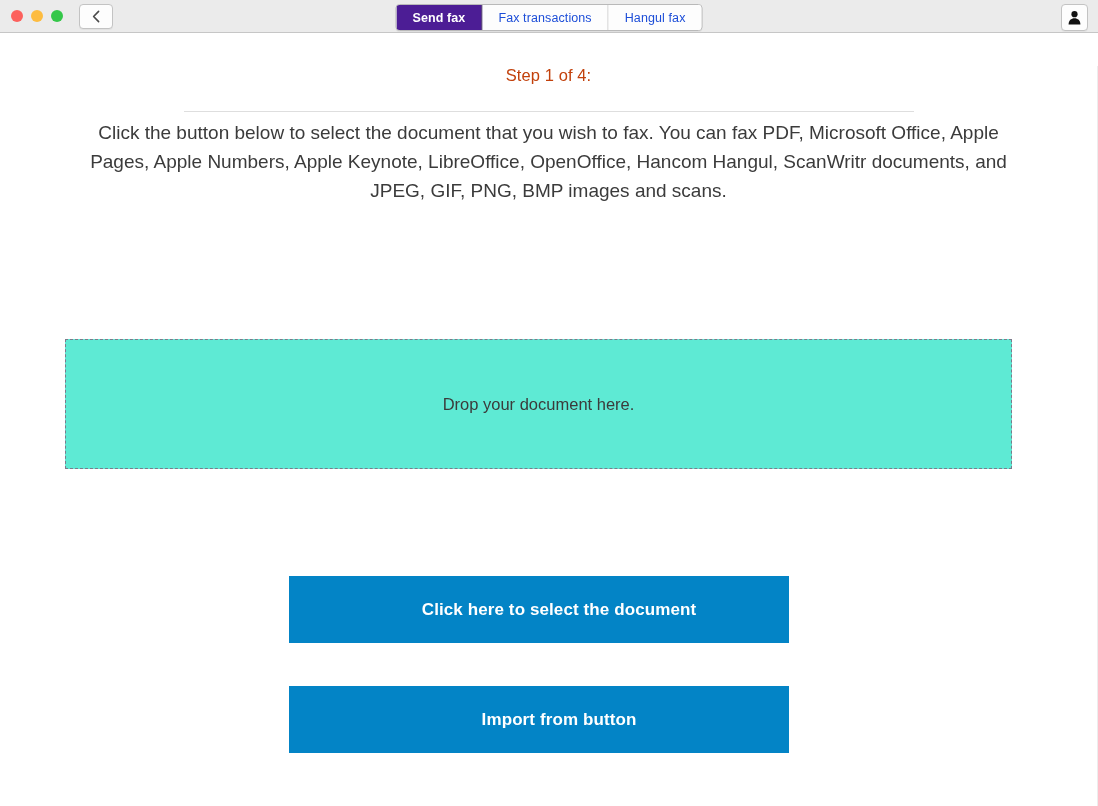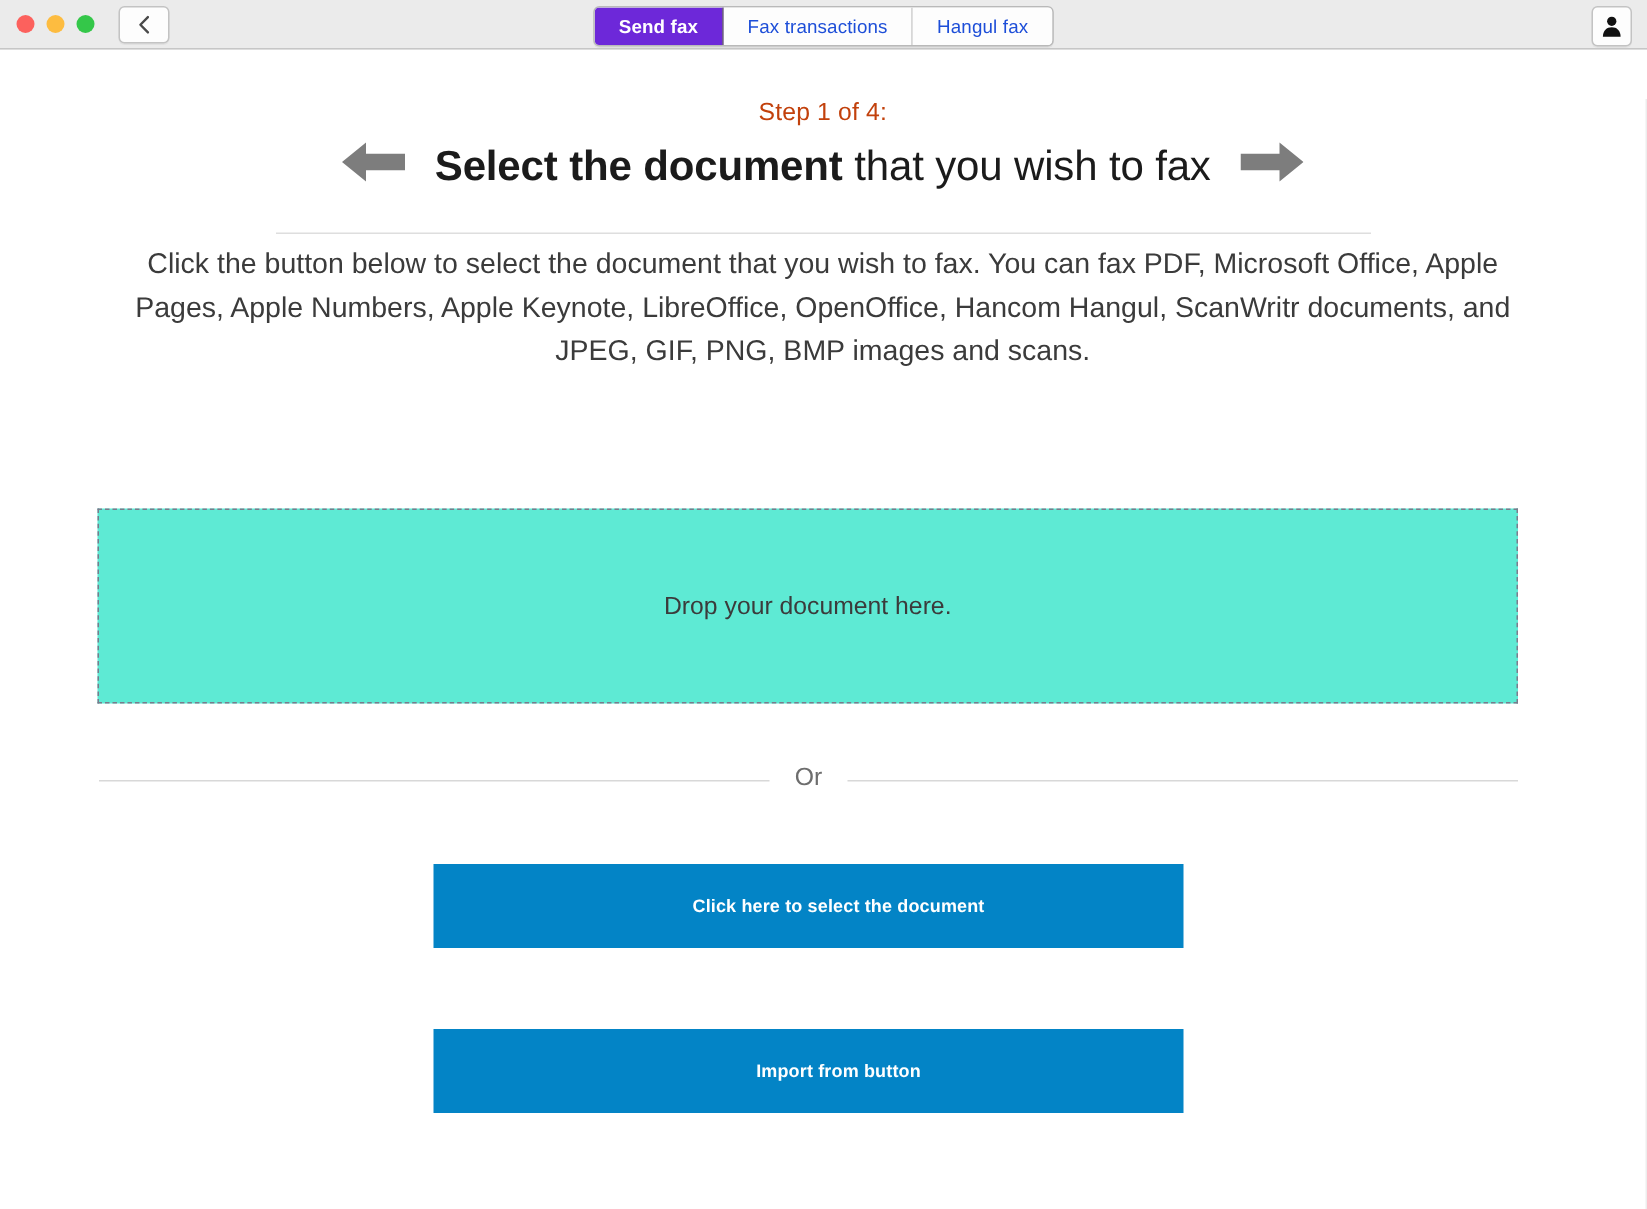--- a/index.html
+++ b/index.html
@@ -87,21 +87,21 @@
     font-size: 12.5px;
     color: #1d4ed8;
     background: #fdfdfd;
     border-right: 1px solid #c9c9c9;
     cursor: default;
     white-space: nowrap;
     letter-spacing: 0.1px;
   }
   .tab:last-child { border-right: none; }
   .tab.active {
-    background: #6d28d9;
+    background: #4c1d95;
     color: #ffffff;
     font-weight: bold;
     border-right-color: #6e6e6e;
   }
 
   .avatar-button {
     position: absolute;
     right: 10px;
     top: 4px;
     width: 25px;
@@ -208,24 +208,24 @@
     font-size: 16.5px;
     color: #6d6d6d;
     padding: 0 17px;
     transform: translateY(-2px);
   }
 
   .primary-button {
     position: absolute;
     left: 289px;
     width: 500px;
-    height: 56px;
+    height: 67px;
     background: #0384c6;
     color: #ffffff;
-    font-size: 12px;
+    font-size: 17px;
     font-weight: bold;
     display: flex;
     align-items: center;
     justify-content: center;
     border: none;
     cursor: default;
     letter-spacing: 0.1px;
     font-family: "Liberation Sans", sans-serif;
     padding-left: 46px;
   }
@@ -266,48 +266,28 @@
           <path d="M1.6 14.5 C1.6 10.4 4.2 8.2 7.5 8.2 C10.8 8.2 13.4 10.4 13.4 14.5 Z" fill="#111111"></path>
         </svg>
       </span>
     </div>
   </div>
 
   <div class="content">
 
     <div class="step-label">Step 1 of 4:</div>
 
-    <div class="step-title-row">
-      <span class="arrow-icon">
-        <svg width="42" height="32" viewBox="0 0 42 32" aria-hidden="true">
-          <path d="M0 16 L16 3 L16 10.5 L42 10.5 L42 21.5 L16 21.5 L16 29 Z" fill="#7d7d7d"></path>
-        </svg>
-      </span>
-
-      <span class="step-title"><span class="strong">Select the document</span><span> that you wish to fax</span></span>
-
-      <span class="arrow-icon">
-        <svg width="42" height="32" viewBox="0 0 42 32" aria-hidden="true">
-          <path d="M42 16 L26 3 L26 10.5 L0 10.5 L0 21.5 L26 21.5 L26 29 Z" fill="#7d7d7d"></path>
-        </svg>
-      </span>
-    </div>
 
     <div class="divider-rule"></div>
 
     <div class="description">Click the button below to select the document that you wish to fax. You can fax PDF, Microsoft Office, Apple Pages, Apple Numbers, Apple Keynote, LibreOffice, OpenOffice, Hancom Hangul, ScanWritr documents, and JPEG, GIF, PNG, BMP images and scans.</div>
 
     <div class="dropzone">
       <span class="dropzone-text">Drop your document here.</span>
     </div>
 
-    <div class="or-row">
-      <span class="or-line"></span>
-      <span class="or-text">Or</span>
-      <span class="or-line"></span>
-    </div>
 
     <button class="primary-button btn-select">Click here to select the document</button>
 
     <button class="primary-button btn-scanner">Import from button</button>
 
   </div>
 </div>
 
 </body></html>

